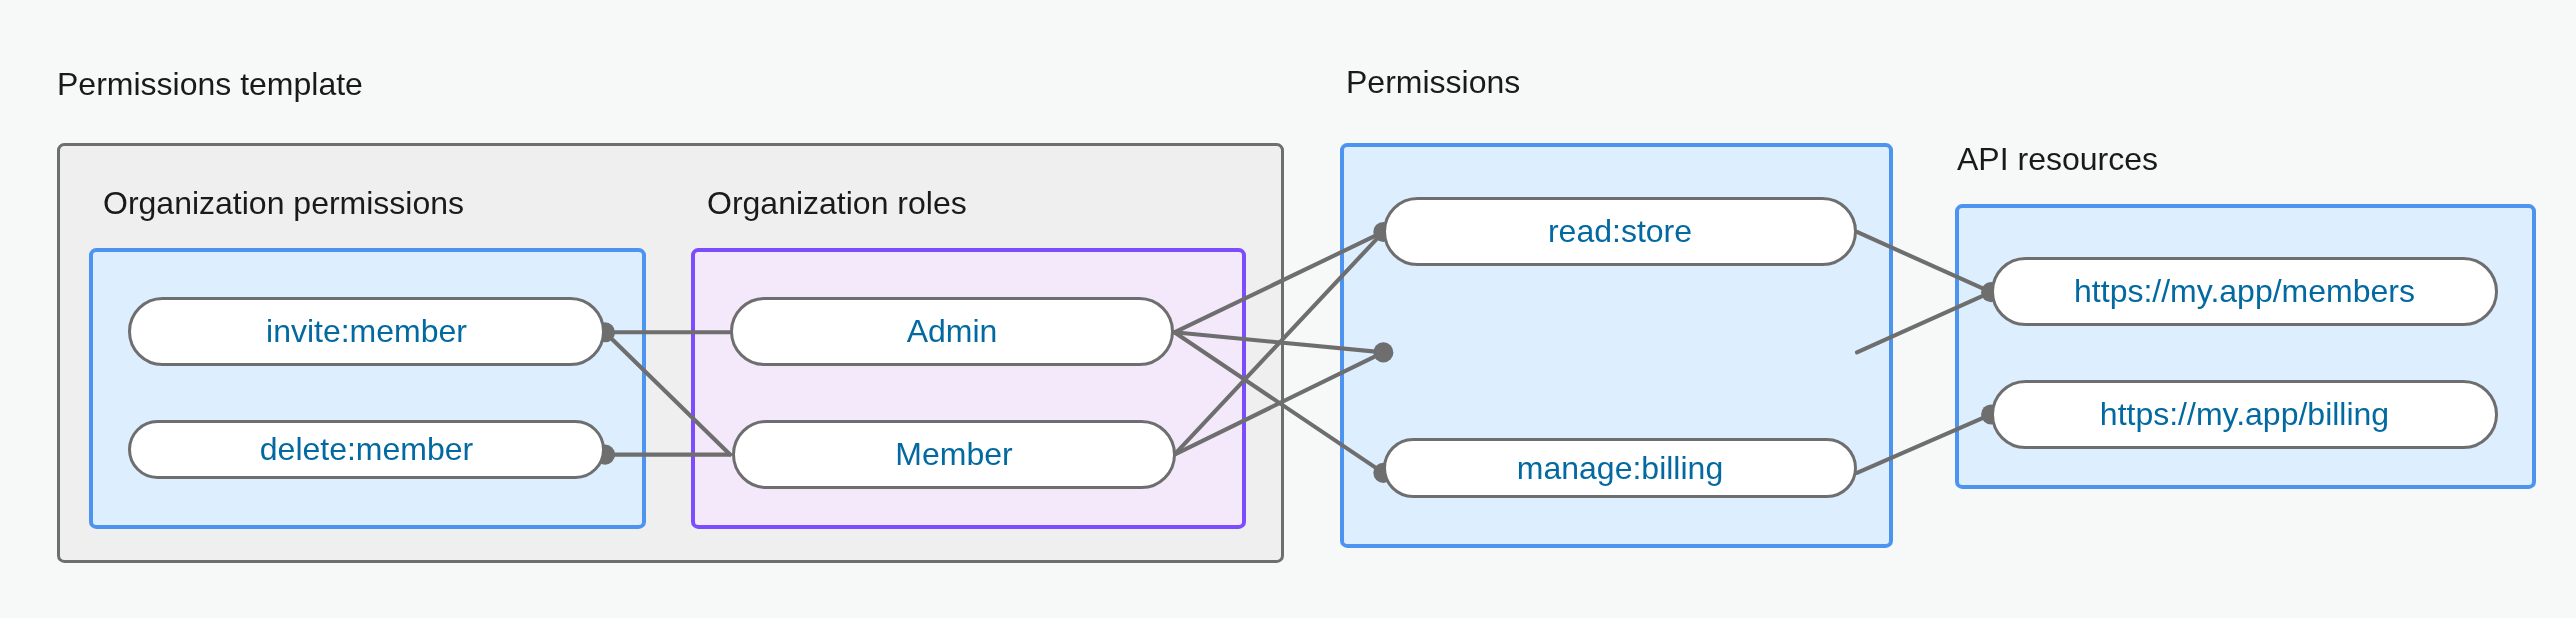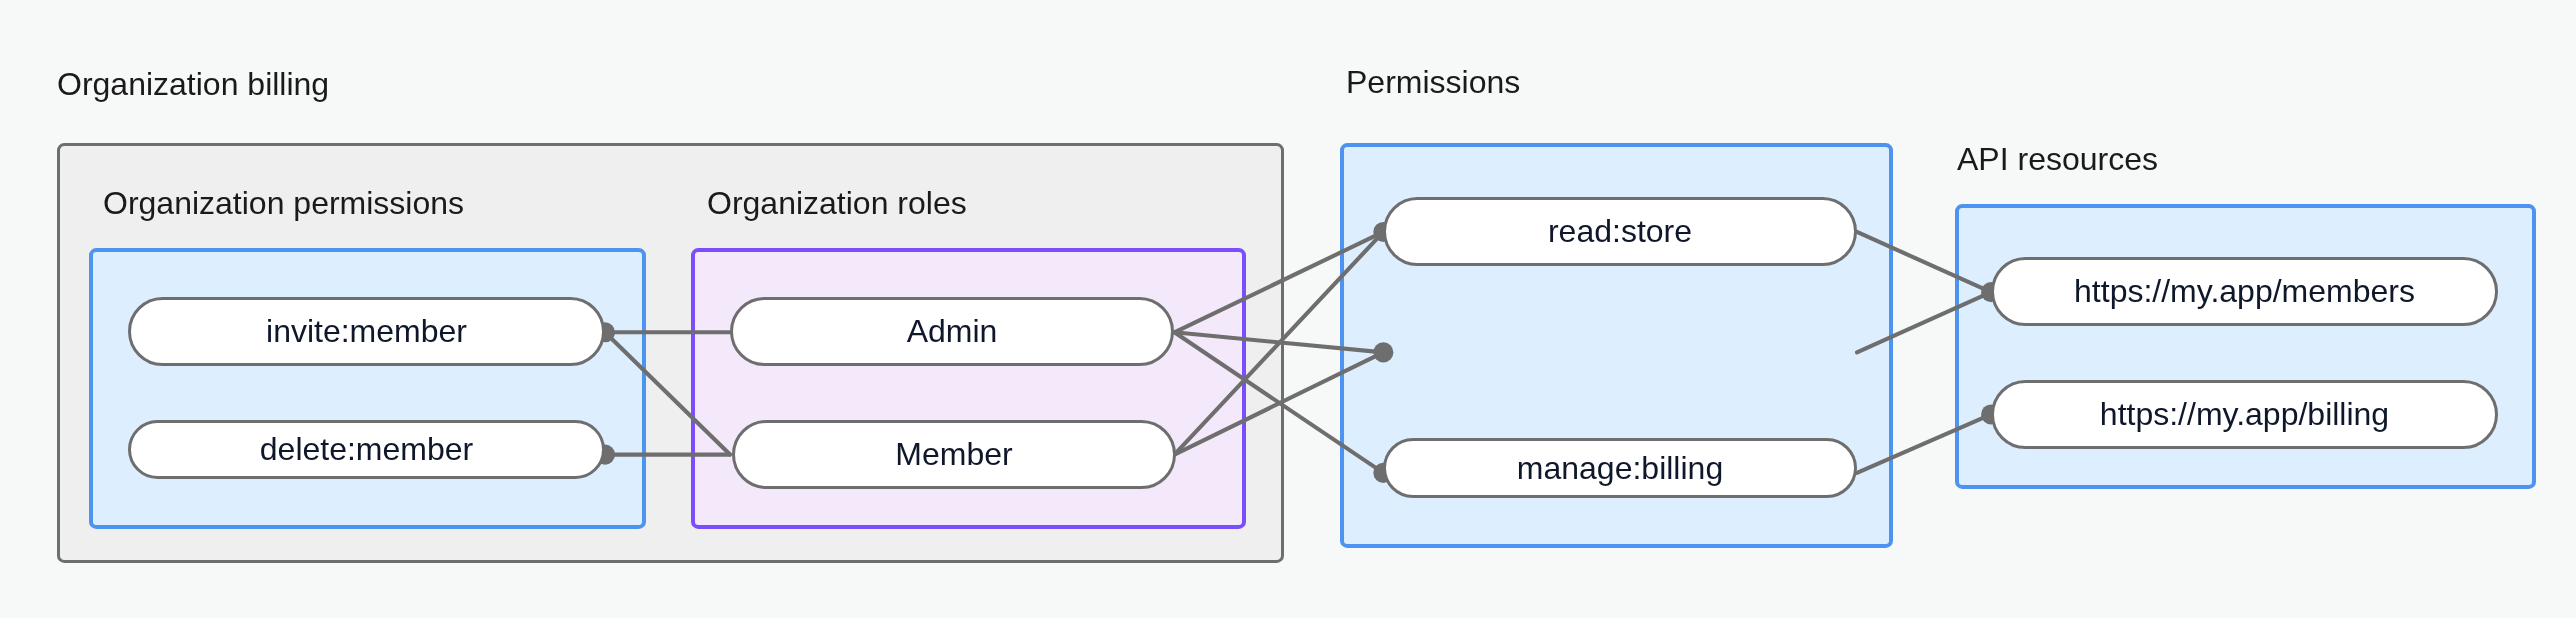--- a/index.html
+++ b/index.html
@@ -83,21 +83,21 @@
   .pill {
     position: absolute;
     box-sizing: border-box;
     background: #ffffff;
     border: 3.7px solid #6e6e6e;
     border-radius: 912px;
     display: flex;
     align-items: center;
     justify-content: center;
     font-size: 32px;
-    color: #0f172a;
+    color: #0369a1;
     white-space: nowrap;
     z-index: 6;
   }
 </style>
 </head>
 <body>
 
 <div id="stage">
 
   <svg id="edge-layer" width="2576" height="619" viewBox="0 0 2823 678">
@@ -125,21 +125,21 @@
       <circle cx="663" cy="364" r="11"></circle>
       <circle cx="663" cy="498" r="11"></circle>
       <circle cx="1516" cy="254" r="11"></circle>
       <circle cx="1516" cy="386" r="11"></circle>
       <circle cx="1516" cy="518" r="11"></circle>
       <circle cx="2182" cy="320" r="11"></circle>
       <circle cx="2182" cy="454" r="11"></circle>
     </g>
   </svg>
 
-  <div class="caption" style="left:57px; top:68px;">Organization billing</div>
+  <div class="caption" style="left:57px; top:68px;">Permissions template</div>
 
   <div class="group-outer" style="left:57px; top:143px; width:1227px; height:420px;"></div>
 
   <div class="group-heading" style="left:91px; top:187px;">Organization permissions</div>
 
   <div class="group-box blue" style="left:89px; top:248px; width:557px; height:281px;"></div>
 
   <div class="pill" style="left:128px; top:297px; width:477px; height:69px;">invite:member</div>
 
   <div class="pill" style="left:128px; top:420px; width:477px; height:59px;">delete:member</div>

